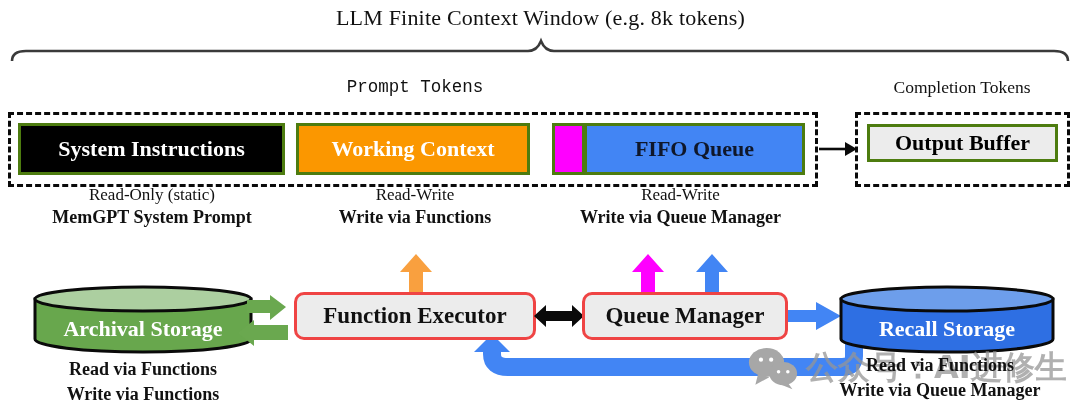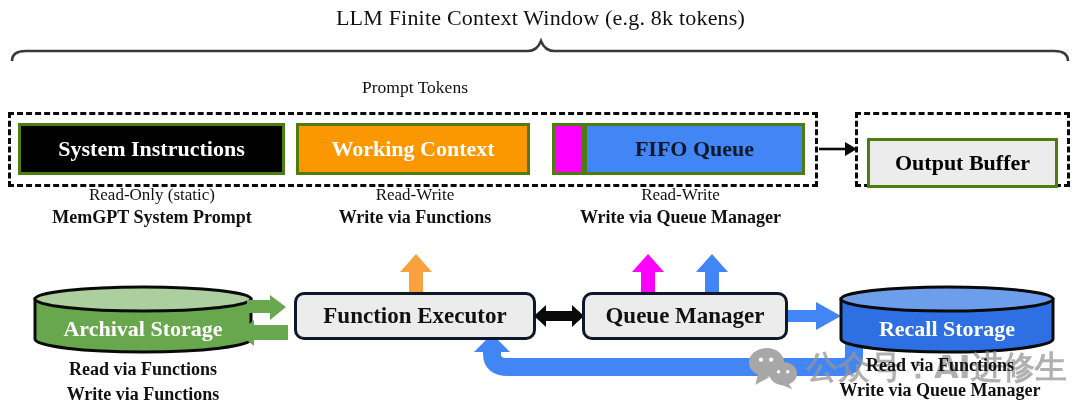--- a/index.html
+++ b/index.html
@@ -16,21 +16,21 @@
     position:absolute;top:123px;height:52px;border:3px solid #4d7c0f;
     display:flex;align-items:center;justify-content:center;
     font-weight:bold;font-size:22px;
   }
   .dashed{
     position:absolute;top:112px;height:75px;border:3px dashed #0a0a0a;background:transparent;
   }
   .ann{position:absolute;top:183px;line-height:23px;font-size:17px;text-align:center;}
   .ann .b{font-weight:bold;font-size:18px;}
   .node{
-    position:absolute;top:292px;height:48px;border:3px solid #0f172a;border-radius:10px;
+    position:absolute;top:292px;height:48px;border:3px solid #ef4444;border-radius:10px;
     background:#ececec;display:flex;align-items:center;justify-content:center;
     font-weight:bold;font-size:23px;
   }
   .cyl{position:absolute;top:284px;width:222px;height:72px;}
   .cyl .lbl{
     position:absolute;left:0;right:0;top:32px;text-align:center;
     color:#fff;font-weight:bold;font-size:22px;
   }
   .caption{position:absolute;font-weight:bold;font-size:18px;line-height:25px;text-align:center;}
   .watermark{
@@ -45,42 +45,43 @@
 <body>
 
 <div id="canvas">
 
   <div class="abs ctr title" style="left:0;top:5px;width:1060px;padding-left:21px;">LLM Finite Context Window (e.g. 8k tokens)</div>
 
   <svg class="abs" style="left:10px;top:36px;" width="1060" height="30" viewBox="0 0 1060 30">
     <path d="M 2 25 Q 2 15 16 15 L 518 15 Q 527 15 531 5 Q 535 15 544 15 L 1044 15 Q 1058 15 1058 25" fill="none" stroke="#3a3a3a" stroke-width="2.6"></path>
   </svg>
 
-  <div class="abs ctr seclabel" style="left:315px;top:77px;width:200px;">Prompt Tokens</div>
+  <div class="abs ctr seclabel" style="left:315px;top:77px;width:200px;font-family:Liberation Mono, monospace;">Prompt Tokens</div>
+  <div class="abs ctr seclabel" style="left:862px;top:77px;width:200px;">Completion Tokens</div>
 
   <div class="dashed" style="left:8px;width:810px;"></div>
   <div class="dashed" style="left:855px;width:215px;"></div>
 
   <div class="ctxbox" style="left:18px;width:267px;background:#000;color:#fff;">
     <span>System Instructions</span>
   </div>
   <div class="ctxbox" style="left:296px;width:234px;background:#FB9700;color:#fff;">
     <span>Working Context</span>
   </div>
   <div class="ctxbox" style="left:552px;width:33px;background:#FF00FF;"></div>
   <div class="ctxbox" style="left:584px;width:221px;background:#4285F4;color:#0f172a;">
     <span>FIFO Queue</span>
   </div>
 
   <svg class="abs" style="left:816px;top:138px;" width="42" height="22" viewBox="0 0 42 22">
     <line x1="3" y1="11" x2="30" y2="11" stroke="#0a0a0a" stroke-width="2.6"></line>
     <polygon points="29,4 41,11 29,18" fill="#0a0a0a"></polygon>
   </svg>
 
-  <div class="ctxbox" style="left:867px;top:138px;width:191px;height:50px;background:#ececec;color:#000;">
+  <div class="ctxbox" style="left:867px;top:124px;width:191px;height:38px;background:#ececec;color:#000;">
     <span>Output Buffer</span>
   </div>
 
   <div class="ann" style="left:32px;width:240px;">
     <div>Read-Only (static)</div>
     <div class="b">MemGPT System Prompt</div>
   </div>
   <div class="ann" style="left:295px;width:240px;">
     <div>Read-Write</div>
     <div class="b">Write via Functions</div>

